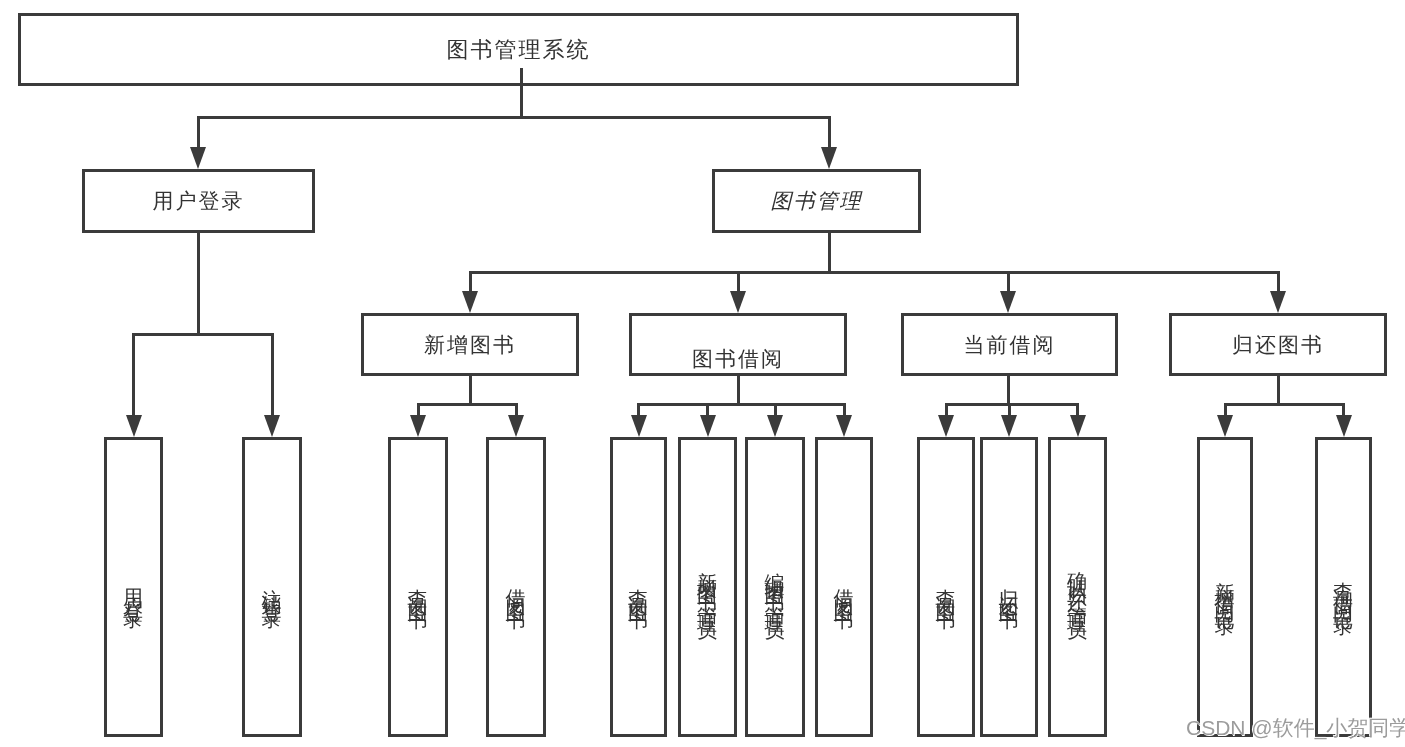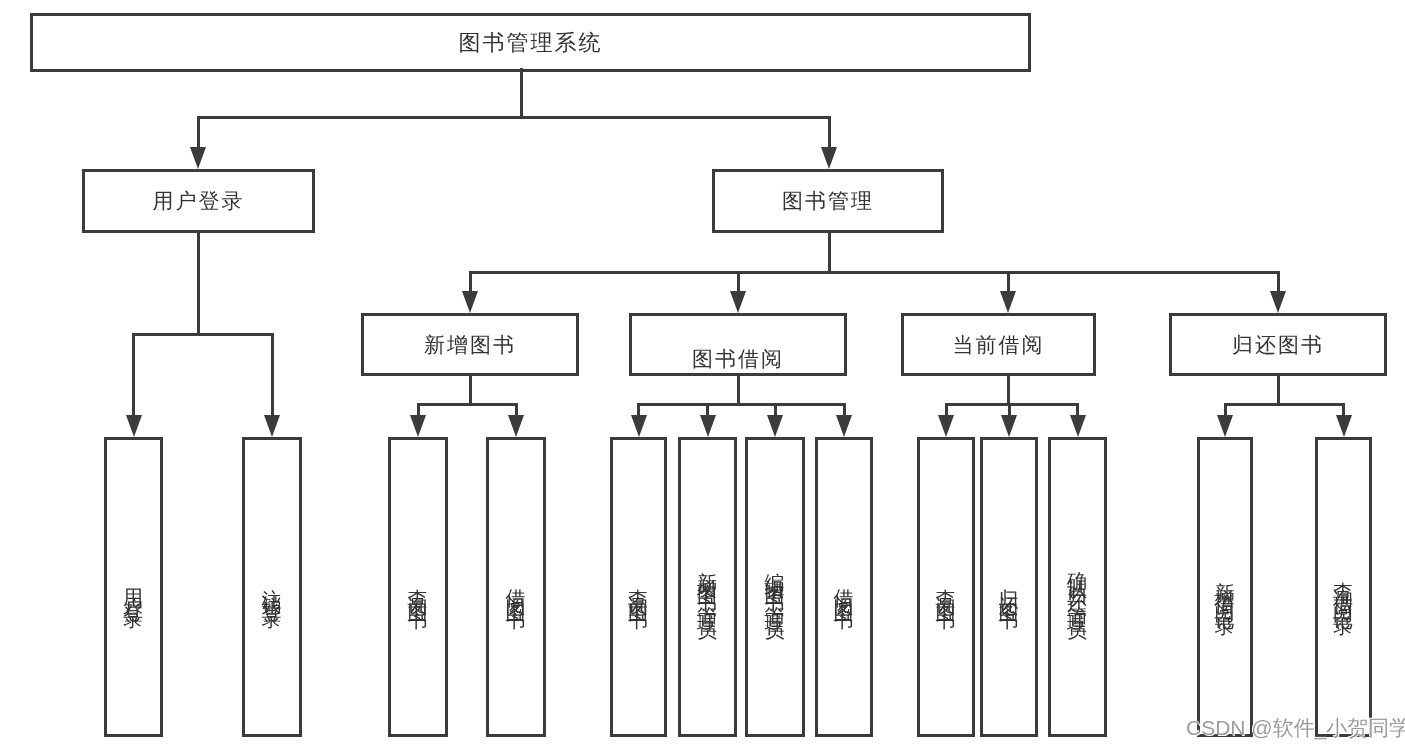--- a/index.html
+++ b/index.html
@@ -29,35 +29,35 @@
     position:absolute;left:1186px;top:714px;z-index:5;
     font-size:21px;color:#9c9c9c;white-space:nowrap;
     text-shadow:1px 1px 0 #ffffff,-1px -1px 0 #ffffff;
   }
 </style>
 </head>
 <body>
 
 <div class="stage">
 
-  <div class="box" style="left:30px;top:13px;width:1001px;height:59px;">
+  <div class="box" style="left:18px;top:13px;width:1001px;height:73px;">
     <span class="hlabel">图书管理系统</span>
   </div>
 
   <div class="v" style="left:520px;top:68px;height:50px;"></div>
   <div class="h" style="left:197px;top:116px;width:633px;"></div>
   <div class="v" style="left:197px;top:116px;height:31px;"></div>
   <div class="arr" style="left:190px;top:147px;"></div>
   <div class="v" style="left:828px;top:116px;height:31px;"></div>
   <div class="arr" style="left:821px;top:147px;"></div>
 
   <div class="box lv2" style="left:82px;top:169px;width:233px;height:64px;">
     <span class="hlabel">用户登录</span>
   </div>
-  <div class="box lv2" style="left:712px;top:169px;width:232px;height:64px;">
+  <div class="box lv2" style="left:712px;top:169px;width:209px;height:64px;font-style:italic;">
     <span class="hlabel">图书管理</span>
   </div>
 
   <div class="v" style="left:197px;top:233px;height:103px;"></div>
   <div class="h" style="left:132px;top:333px;width:141px;"></div>
   <div class="v" style="left:132px;top:333px;height:82px;"></div>
   <div class="arr" style="left:126px;top:415px;"></div>
   <div class="v" style="left:271px;top:333px;height:82px;"></div>
   <div class="arr" style="left:264px;top:415px;"></div>
 
@@ -71,21 +71,21 @@
   <div class="arr" style="left:1000px;top:291px;"></div>
   <div class="v" style="left:1277px;top:271px;height:20px;"></div>
   <div class="arr" style="left:1270px;top:291px;"></div>
 
   <div class="box lv3" style="left:361px;top:313px;width:218px;height:63px;">
     <span class="hlabel">新增图书</span>
   </div>
   <div class="box lv3" style="left:629px;top:313px;width:218px;height:63px;align-items:flex-end;">
     <span class="hlabel">图书借阅</span>
   </div>
-  <div class="box lv3" style="left:901px;top:313px;width:195px;height:63px;">
+  <div class="box lv3" style="left:901px;top:313px;width:217px;height:63px;">
     <span class="hlabel">当前借阅</span>
   </div>
   <div class="box lv3" style="left:1169px;top:313px;width:218px;height:63px;">
     <span class="hlabel">归还图书</span>
   </div>
 
   <div class="v" style="left:469px;top:376px;height:30px;"></div>
   <div class="h" style="left:417px;top:403px;width:101px;"></div>
   <div class="v" style="left:417px;top:403px;height:12px;"></div>
   <div class="arr" style="left:410px;top:415px;"></div>

